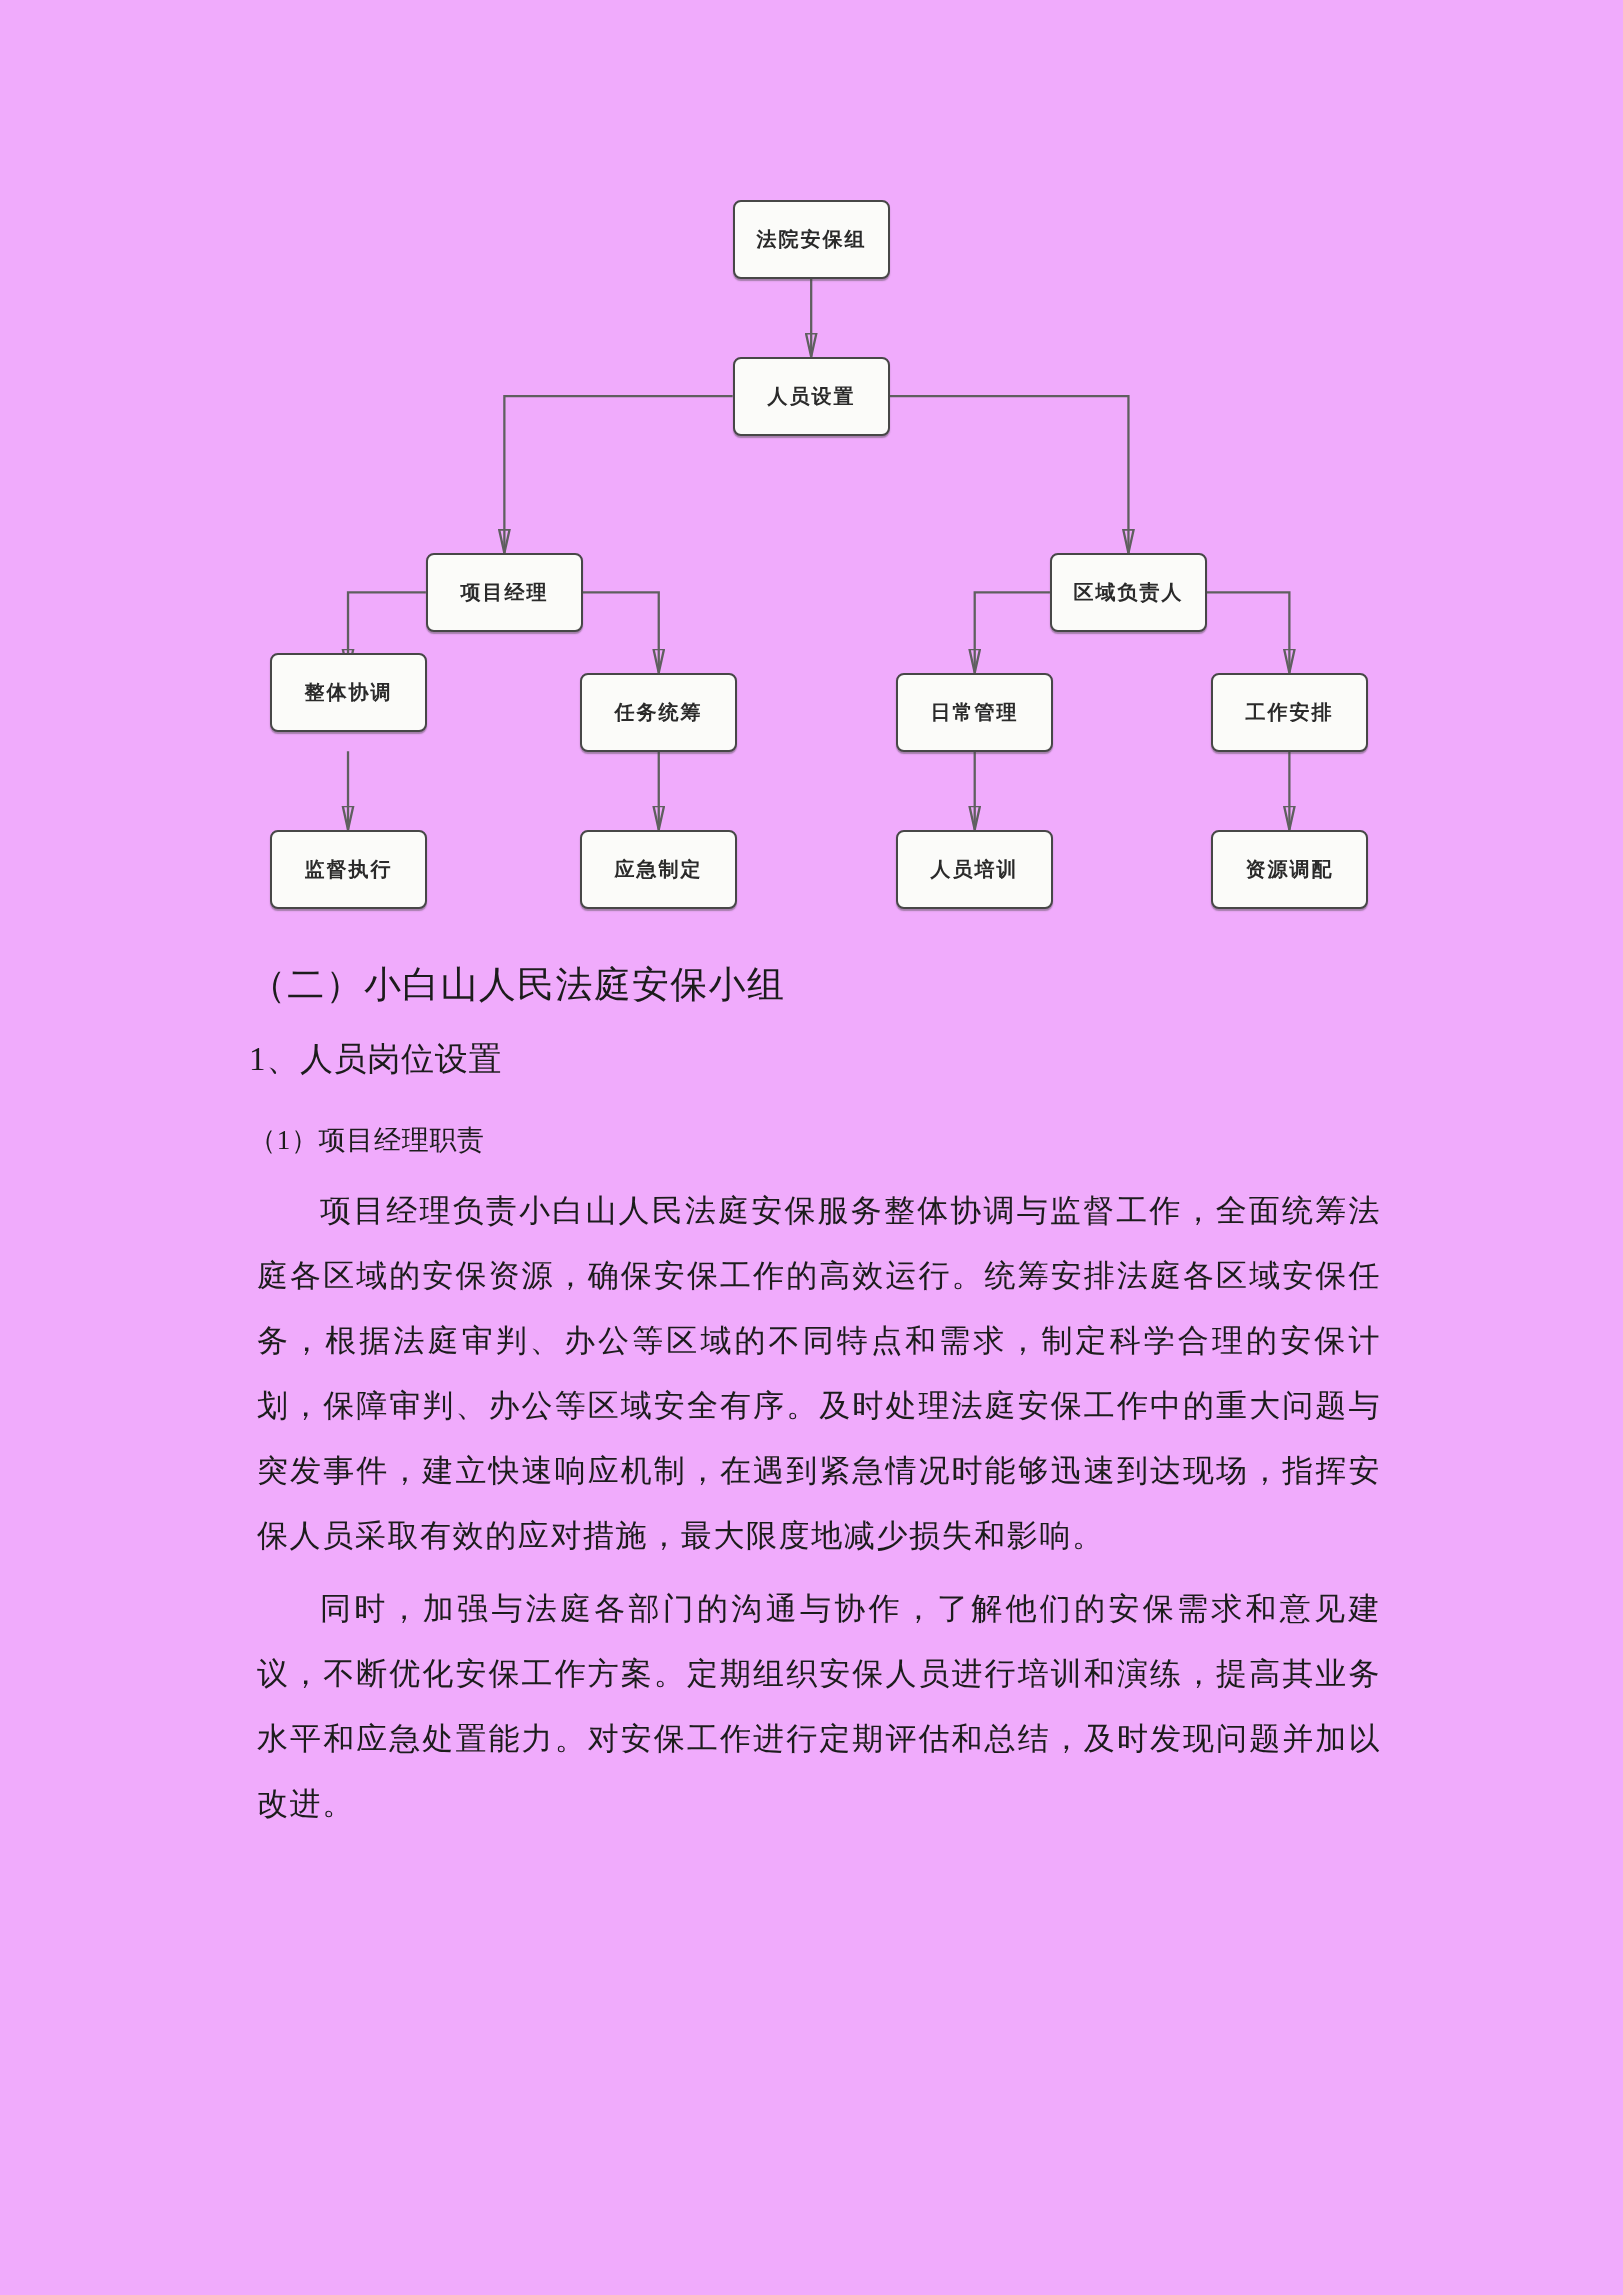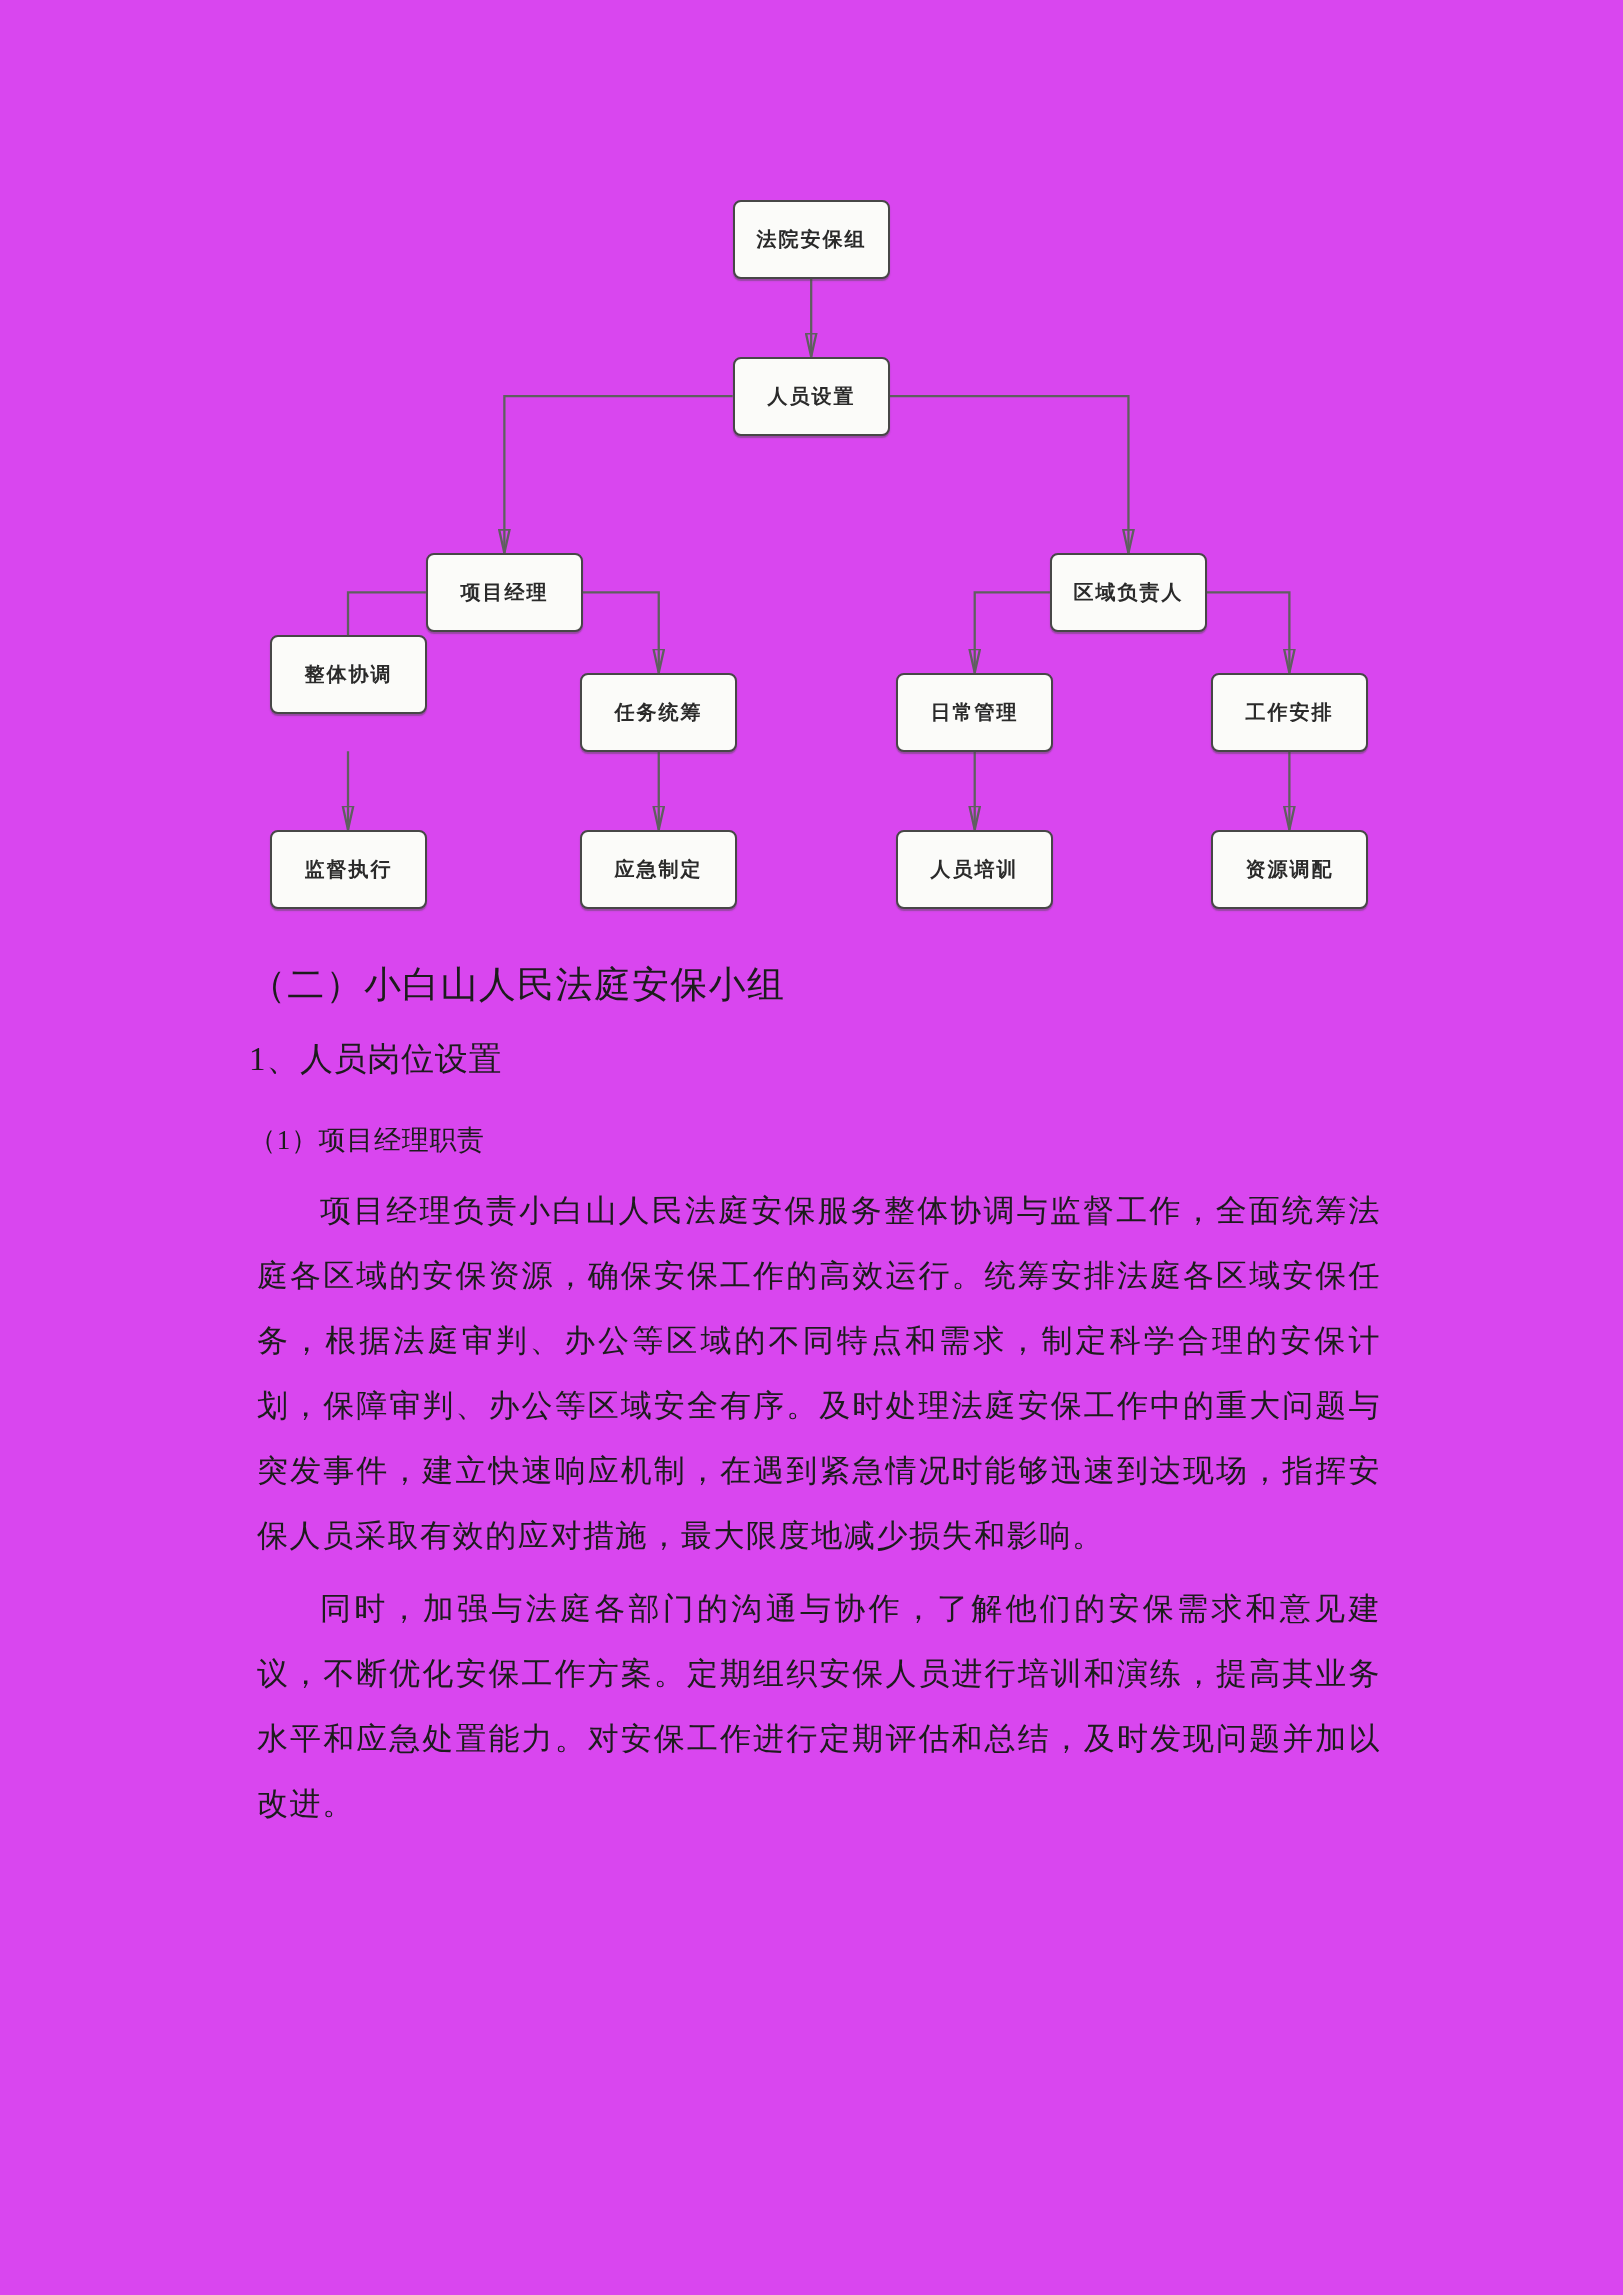--- a/index.html
+++ b/index.html
@@ -1,19 +1,19 @@
 <!DOCTYPE html>
 <html style="font-size:10.5px"><head>
 <meta charset="utf-8">
 <style>
   html,body{margin:0;padding:0;background:#e8e8e8;}
   .page{
     position:relative;
     width:1623px;height:2295px;
-    background:#d946ef;
+    background:#f0abfc;
     font-family:"Liberation Serif","DejaVu Serif",serif;
     color:#1c1c1c;
     overflow:hidden;
   }
   
   .flowchart{position:absolute;left:0;top:0;width:1623px;height:936px;}
   .connectors{position:absolute;left:0;top:0;width:1623px;height:936px;}
   .connectors path{stroke:#5f5f5f;stroke-width:3.5;fill:none;}
   .node{
     position:absolute;width:157px;height:79px;box-sizing:border-box;
@@ -67,21 +67,21 @@
       </div>
     <div class="node" style="left:733px;top:357px">
       <span>人员设置</span>
       </div>
     <div class="node" style="left:426px;top:553px">
       <span>项目经理</span>
       </div>
     <div class="node" style="left:1050px;top:553px">
       <span>区域负责人</span>
       </div>
-    <div class="node" style="left:270px;top:635px">
+    <div class="node" style="left:270px;top:653px">
       <span>整体协调</span>
       </div>
     <div class="node" style="left:580px;top:673px">
       <span>任务统筹</span>
       </div>
     <div class="node" style="left:896px;top:673px">
       <span>日常管理</span>
       </div>
     <div class="node" style="left:1211px;top:673px">
       <span>工作安排</span>

